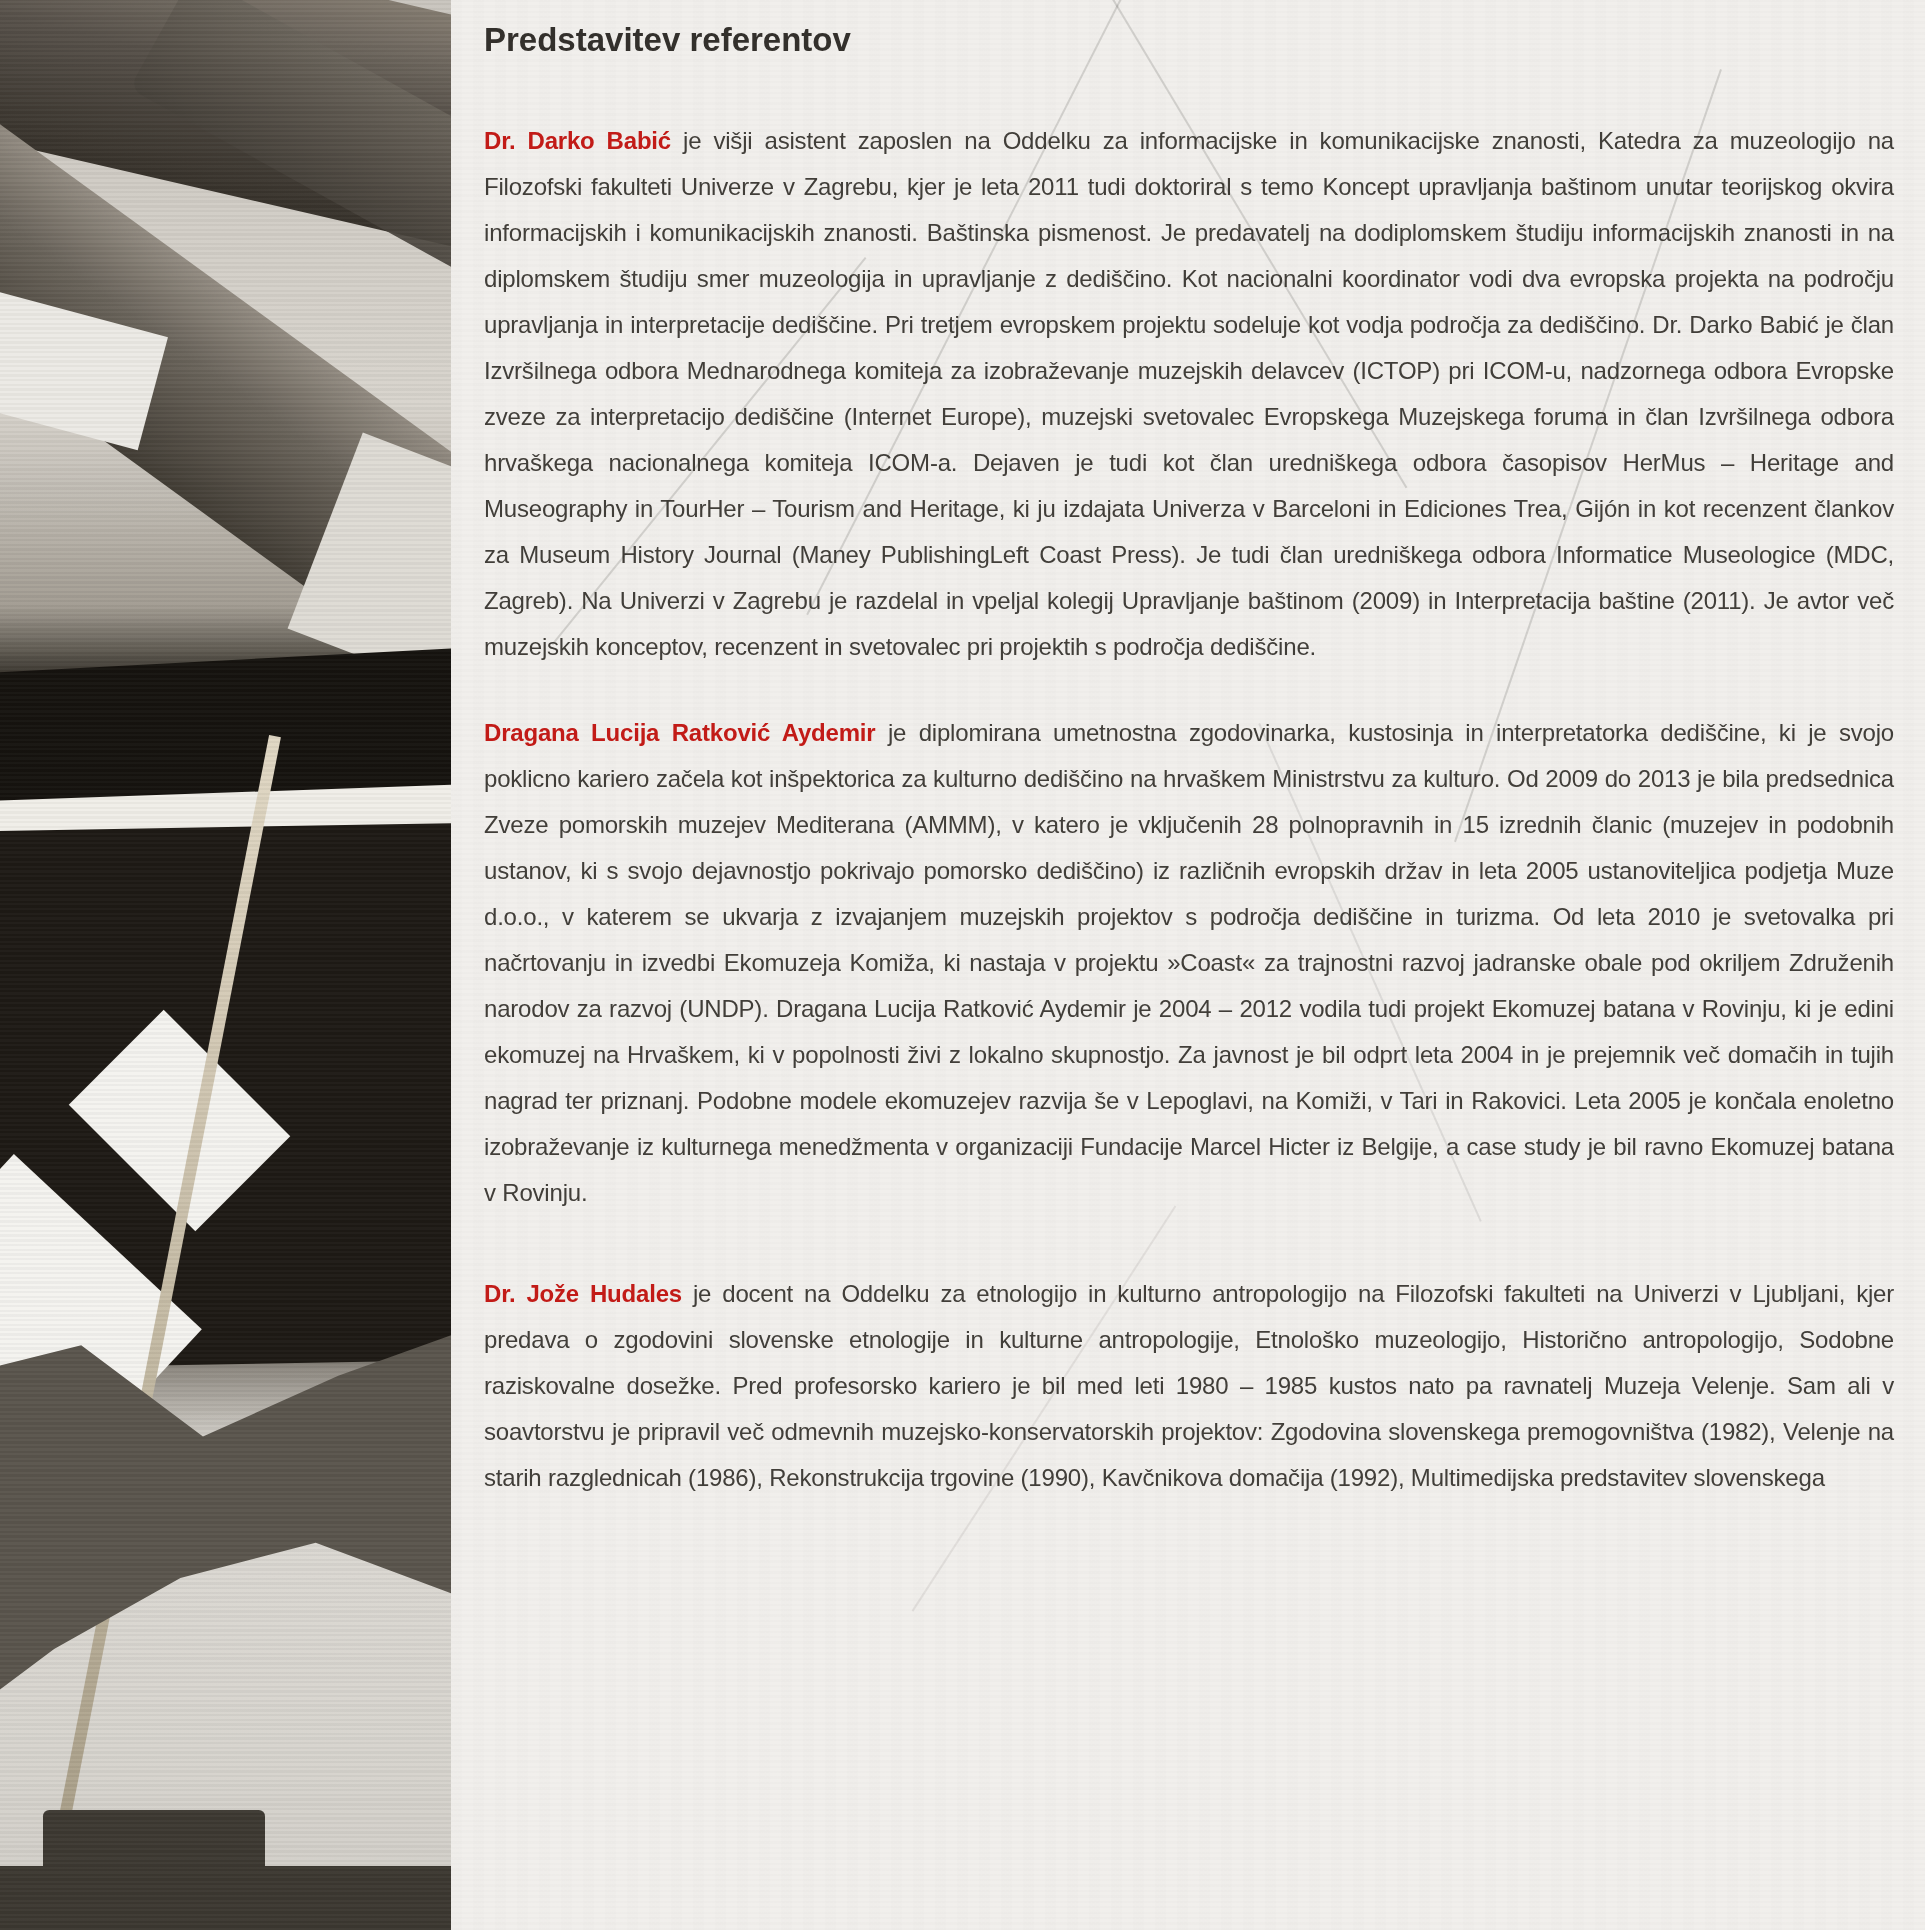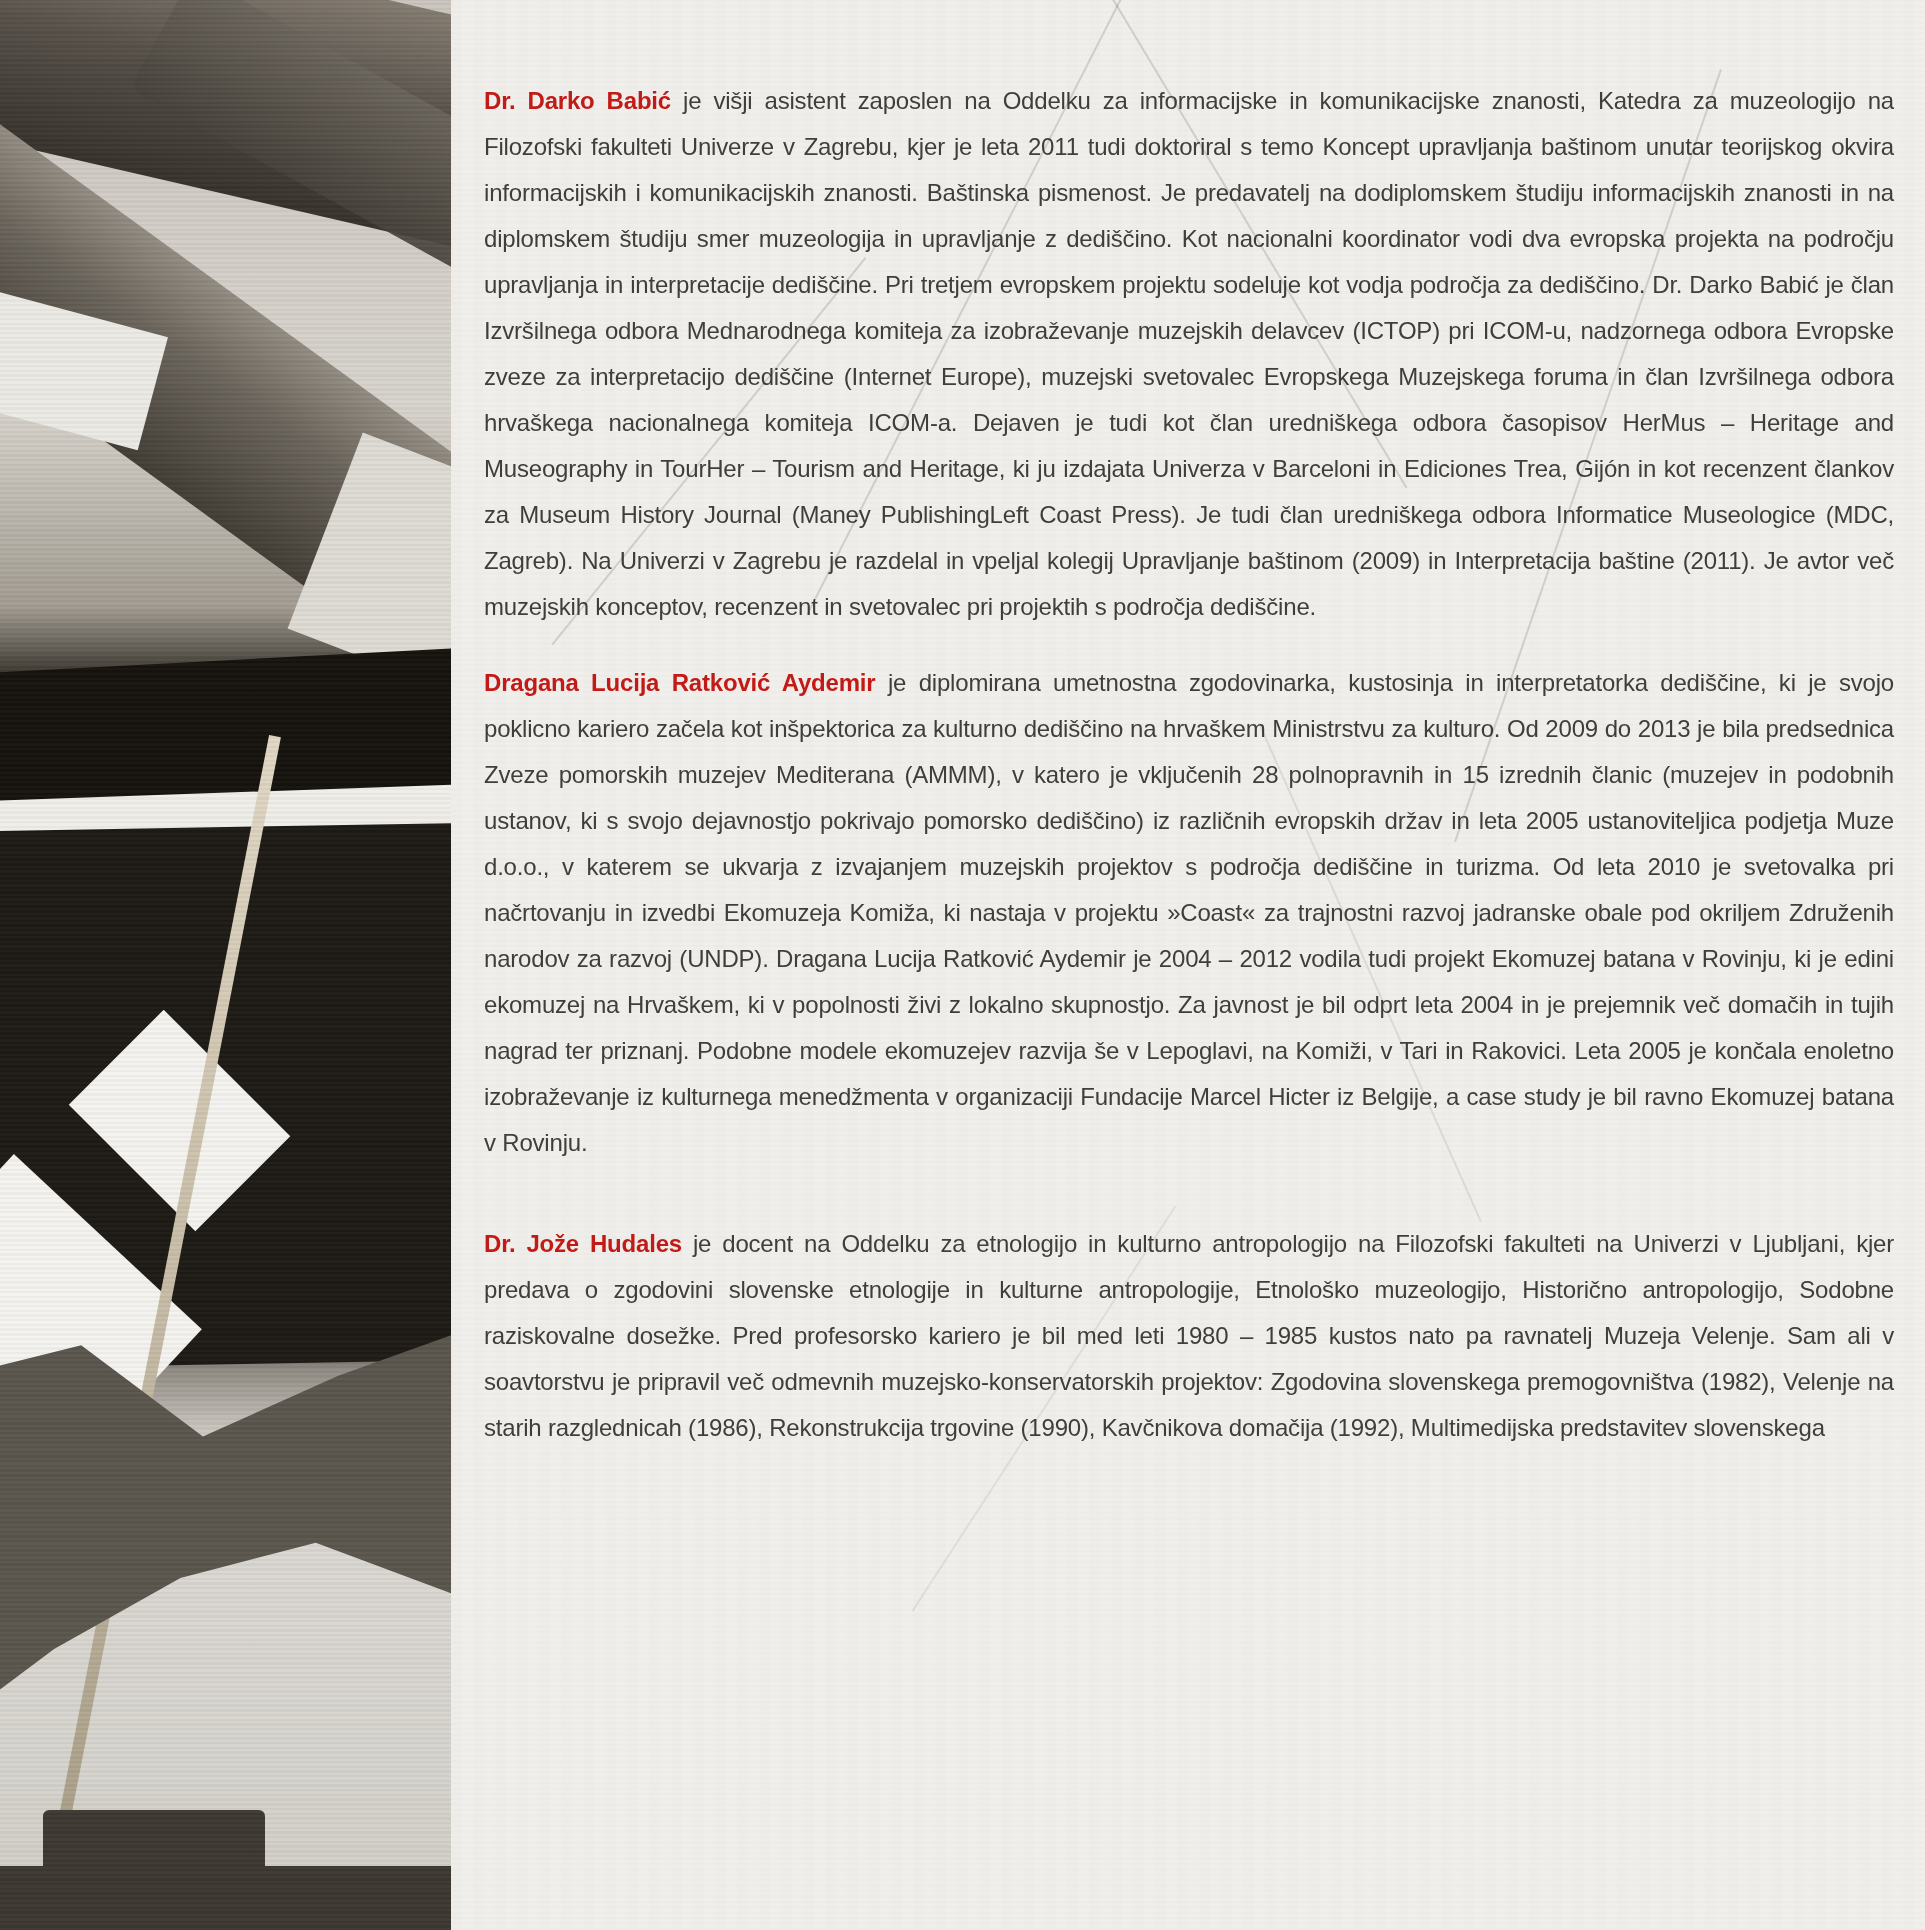--- a/index.html
+++ b/index.html
@@ -53,21 +53,21 @@
   .sk4{left:257px;top:202px;height:498px;transform:rotate(39deg);width:1.6px;}
   .sk5{left:918px;top:700px;height:545px;transform:rotate(-24deg);width:1.6px;opacity:.6;}
   .sk6{left:592px;top:1167px;height:483px;transform:rotate(33deg);width:1.6px;opacity:.5;}
   .title{
     margin:0;font-size:33px;line-height:40px;font-weight:bold;color:#33302c;letter-spacing:0;
   }
   .para{
     margin:0;font-size:24px;line-height:46px;color:#413e39;text-align:justify;letter-spacing:-0.2px;
   }
   .para.p1{margin-top:58px;}
-  .para.p2{margin-top:30px;}
+  .para.p2{margin-top:40px;}
   .para.p3{margin-top:55px;}
   .pname{font-weight:bold;color:#c21b17;}
 </style>
 </head>
 <body>
 
 <div class="page">
 
   <div class="photo">
     <div class="shape b1"></div>
@@ -88,20 +88,21 @@
   </div>
 
   <div class="content">
     <div class="sketch sk1"></div>
     <div class="sketch sk2"></div>
     <div class="sketch sk3"></div>
     <div class="sketch sk4"></div>
     <div class="sketch sk5"></div>
     <div class="sketch sk6"></div>
 
+    <h1 class="title">Predstavitev referentov</h1>
 
     <p class="para p1"><span class="pname">Dr. Darko Babić</span> <span>je višji asistent zaposlen na Oddelku za informacijske in komunikacijske znanosti, Katedra za muzeologijo na Filozofski fakulteti Univerze v Zagrebu, kjer je leta 2011 tudi doktoriral s temo Koncept upravljanja baštinom unutar teorijskog okvira informacijskih i komunikacijskih znanosti. Baštinska pismenost. Je predavatelj na dodiplomskem študiju informacijskih znanosti in na diplomskem študiju smer muzeologija in upravljanje z dediščino. Kot nacionalni koordinator vodi dva evropska projekta na področju upravljanja in interpretacije dediščine. Pri tretjem evropskem projektu sodeluje kot vodja področja za dediščino. Dr. Darko Babić je član Izvršilnega odbora Mednarodnega komiteja za izobraževanje muzejskih delavcev (ICTOP) pri ICOM-u, nadzornega odbora Evropske zveze za interpretacijo dediščine (Internet Europe), muzejski svetovalec Evropskega Muzejskega foruma in član Izvršilnega odbora hrvaškega nacionalnega komiteja ICOM-a. Dejaven je tudi kot član uredniškega odbora časopisov HerMus – Heritage and Museography in TourHer – Tourism and Heritage, ki ju izdajata Univerza v Barceloni in Ediciones Trea, Gijón in kot  recenzent člankov za Museum History Journal (Maney PublishingLeft Coast Press). Je tudi član uredniškega odbora Informatice Museologice (MDC, Zagreb). Na Univerzi v Zagrebu je razdelal in vpeljal kolegij Upravljanje baštinom (2009) in Interpretacija baštine (2011). Je avtor več muzejskih konceptov, recenzent in svetovalec pri projektih s področja dediščine.</span></p>
 
     <p class="para p2"><span class="pname">Dragana Lucija Ratković Aydemir</span> <span>je diplomirana umetnostna zgodovinarka, kustosinja in interpretatorka dediščine, ki je svojo poklicno kariero začela kot inšpektorica za kulturno dediščino na hrvaškem Ministrstvu za kulturo. Od 2009 do 2013 je bila predsednica Zveze pomorskih muzejev Mediterana (AMMM), v katero je vključenih 28 polnopravnih in 15 izrednih članic (muzejev in podobnih ustanov, ki s svojo dejavnostjo pokrivajo pomorsko dediščino) iz različnih evropskih držav in leta 2005 ustanoviteljica podjetja Muze d.o.o., v katerem se ukvarja z izvajanjem muzejskih projektov s področja dediščine in turizma. Od leta 2010 je svetovalka pri načrtovanju in izvedbi Ekomuzeja Komiža, ki nastaja v projektu »Coast« za trajnostni razvoj jadranske obale pod okriljem Združenih narodov za razvoj (UNDP).  Dragana Lucija Ratković Aydemir je 2004 – 2012 vodila tudi projekt Ekomuzej batana v Rovinju, ki je edini ekomuzej na Hrvaškem, ki v popolnosti živi z lokalno skupnostjo. Za javnost je bil odprt leta 2004 in je prejemnik več domačih in tujih nagrad ter priznanj. Podobne modele ekomuzejev razvija še v Lepoglavi, na Komiži, v Tari in Rakovici. Leta 2005 je končala enoletno izobraževanje iz kulturnega menedžmenta v organizaciji Fundacije Marcel Hicter iz Belgije, a case study je bil ravno Ekomuzej batana v Rovinju.</span></p>
 
     <p class="para p3"><span class="pname">Dr. Jože Hudales</span> <span>je docent na Oddelku za etnologijo in kulturno antropologijo na Filozofski fakulteti na Univerzi v Ljubljani, kjer predava o zgodovini slovenske etnologije in kulturne antropologije, Etnološko muzeologijo, Historično antropologijo, Sodobne raziskovalne dosežke. Pred profesorsko kariero je bil med leti 1980 – 1985 kustos nato pa ravnatelj Muzeja Velenje. Sam ali v soavtorstvu je pripravil več odmevnih muzejsko-konservatorskih projektov: Zgodovina slovenskega premogovništva (1982), Velenje na starih razglednicah (1986), Rekonstrukcija trgovine (1990), Kavčnikova domačija (1992), Multimedijska predstavitev slovenskega</span></p>
   </div>
 
 </div>
 

